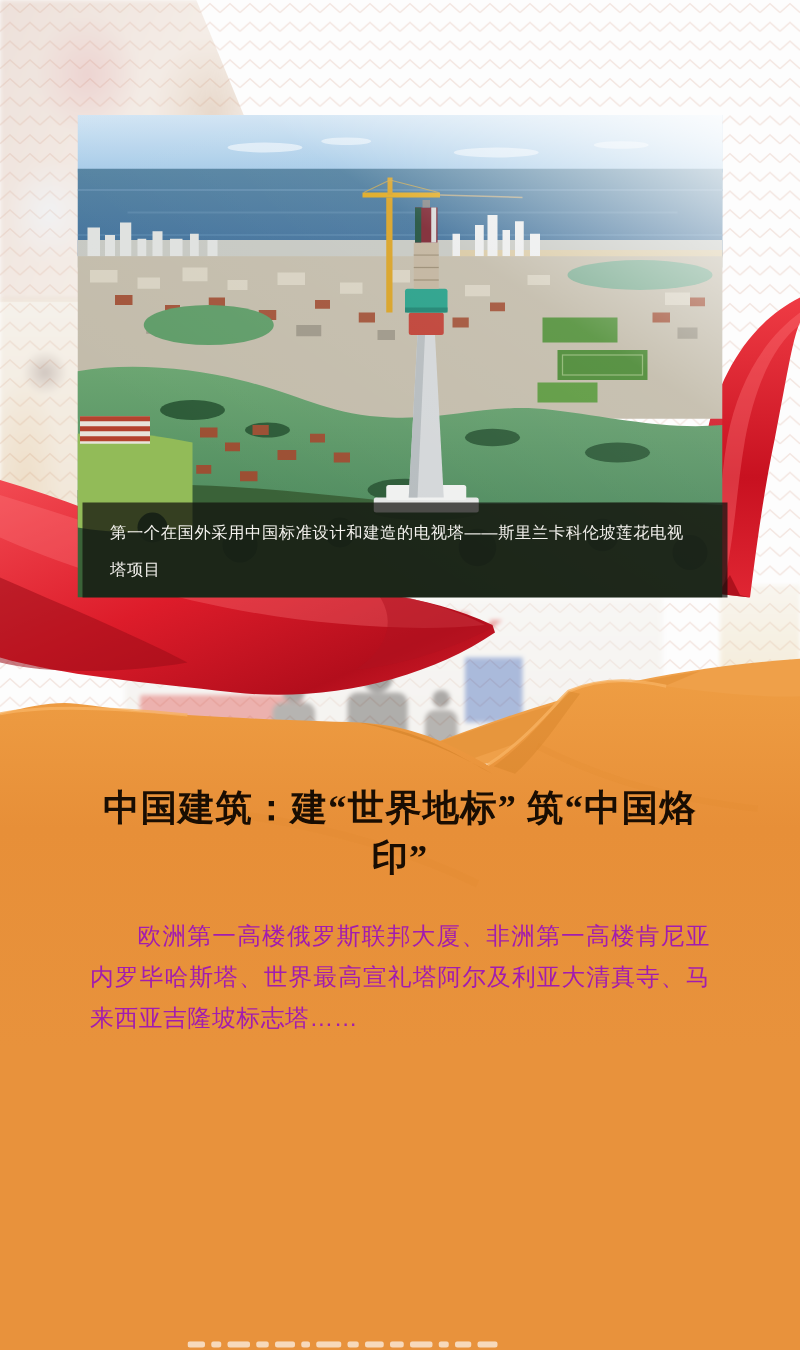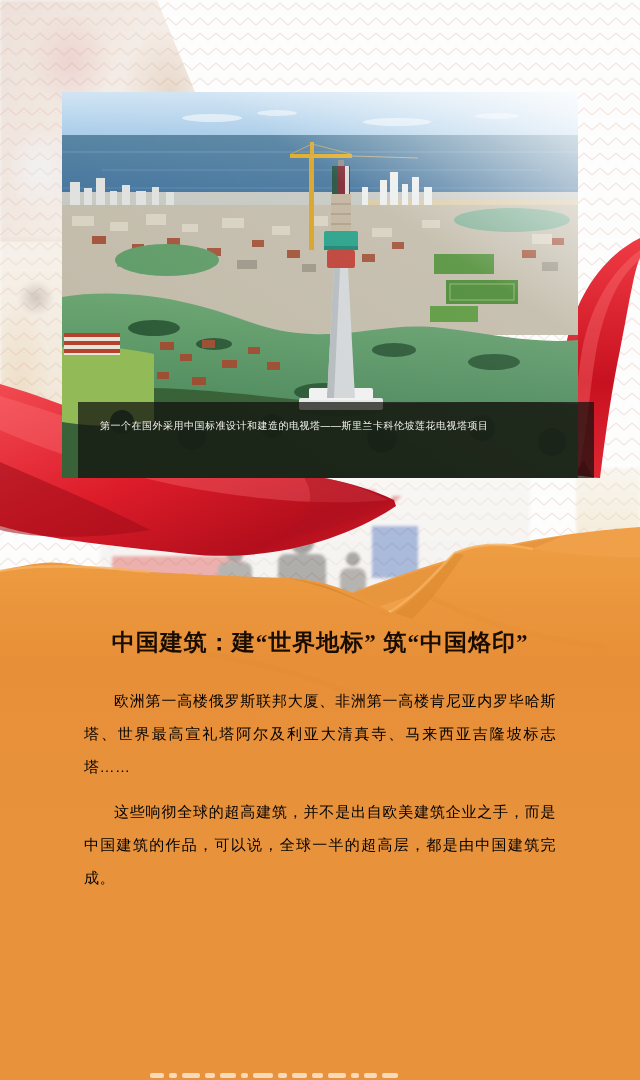--- a/index.html
+++ b/index.html
@@ -38,40 +38,40 @@
   .collage-center .body{position:absolute;width:34px;height:46px;border-radius:8px 8px 0 0;background:#57514a;}
   .collage-right{
     left:576px;top:468px;width:64px;height:370px;opacity:.30;
     background:
       linear-gradient(180deg,#efe6d2 0%,#ddb868 30%,#caa24f 60%,#e3d9c6 100%);
   }
   
   .photo-card{left:62px;top:92px;width:516px;height:386px;z-index:4;}
   .photo-card svg{display:block;}
   .photo-caption{
-    position:absolute;left:16px;bottom:0;width:100%;height:76px;
+    position:absolute;left:4px;bottom:0;width:100%;height:76px;
     background:rgba(17,15,13,.72);
     box-sizing:border-box;padding:9px 26px 0 22px;
-    color:#f4f2ee;font-size:10px;line-height:30px;letter-spacing:.5px;margin-top:19px;
+    color:#f4f2ee;font-size:13px;line-height:30px;letter-spacing:.5px;margin-top:19px;
   }
   
   .ribbon-svg{left:0;top:0;z-index:2;}
   
   .orange{left:0;top:505px;width:640px;height:575px;z-index:5;}
   .orange-content{
     position:absolute;left:72px;top:122px;width:496px;z-index:6;
   }
   .article-title{
     margin:0 0 26px 0;text-align:center;
     font-family:"Liberation Serif","DejaVu Serif",serif;
-    font-weight:bold;font-size:23px;color:#190d02;letter-spacing:1px;
+    font-weight:bold;font-size:29px;color:#190d02;letter-spacing:1px;
   }
   .article-body p{
-    margin:12px;text-indent:2em;text-align:justify;
-    color:#000000;font-size:15px;line-height:33px;letter-spacing:.5px;
+    margin:0;text-indent:2em;text-align:justify;
+    color:#a21caf;font-size:19px;line-height:33px;letter-spacing:.5px;
   }
   
   .bottom-hint{
     left:150px;top:1073px;width:360px;height:7px;z-index:7;
     display:flex;align-items:flex-start;gap:5px;opacity:.65;overflow:hidden;
   }
   .bottom-hint i{display:block;height:5px;background:#fff;border-radius:2px;}
 </style>
 </head>
 <body>
@@ -316,21 +316,20 @@
       <path d="M390,107 C420,88 440,62 455,48 C485,35 515,40 533,44" stroke="#f7b260" stroke-width="2.5" fill="none" opacity=".8"></path>
       <path d="M287,73 C330,78 358,94 386,110 L394,114 C362,96 330,82 287,73 Z" fill="#c97a22" opacity=".45"></path>
       <path d="M455,48 C440,66 420,90 395,108 L412,114 C434,94 450,68 464,50 Z" fill="#c97a22" opacity=".3"></path>
       <path d="M140,140 C240,150 320,172 382,202" stroke="#d98428" stroke-width="6" fill="none" opacity=".14"></path>
       <path d="M430,92 C470,112 520,132 606,142" stroke="#d98428" stroke-width="5" fill="none" opacity=".14"></path>
     </svg>
     <div class="orange-content">
       <h1 class="article-title">中国建筑：建“世界地标” 筑“中国烙印”</h1>
       <div class="article-body">
         <p>欧洲第一高楼俄罗斯联邦大厦、非洲第一高楼肯尼亚内罗毕哈斯塔、世界最高宣礼塔阿尔及利亚大清真寺、马来西亚吉隆坡标志塔……</p>
-        <p>这些响彻全球的超高建筑，并不是出自欧美建筑企业之手，而是中国建筑的作品，可以说，全球一半的超高层，都是由中国建筑完成。</p>
       </div>
     </div>
   </div>
 
   <div class="abs bottom-hint">
     <i style="width:14px"></i>
       <i style="width:8px"></i>
       <i style="width:18px"></i>
       <i style="width:10px"></i>
     <i style="width:16px"></i>

